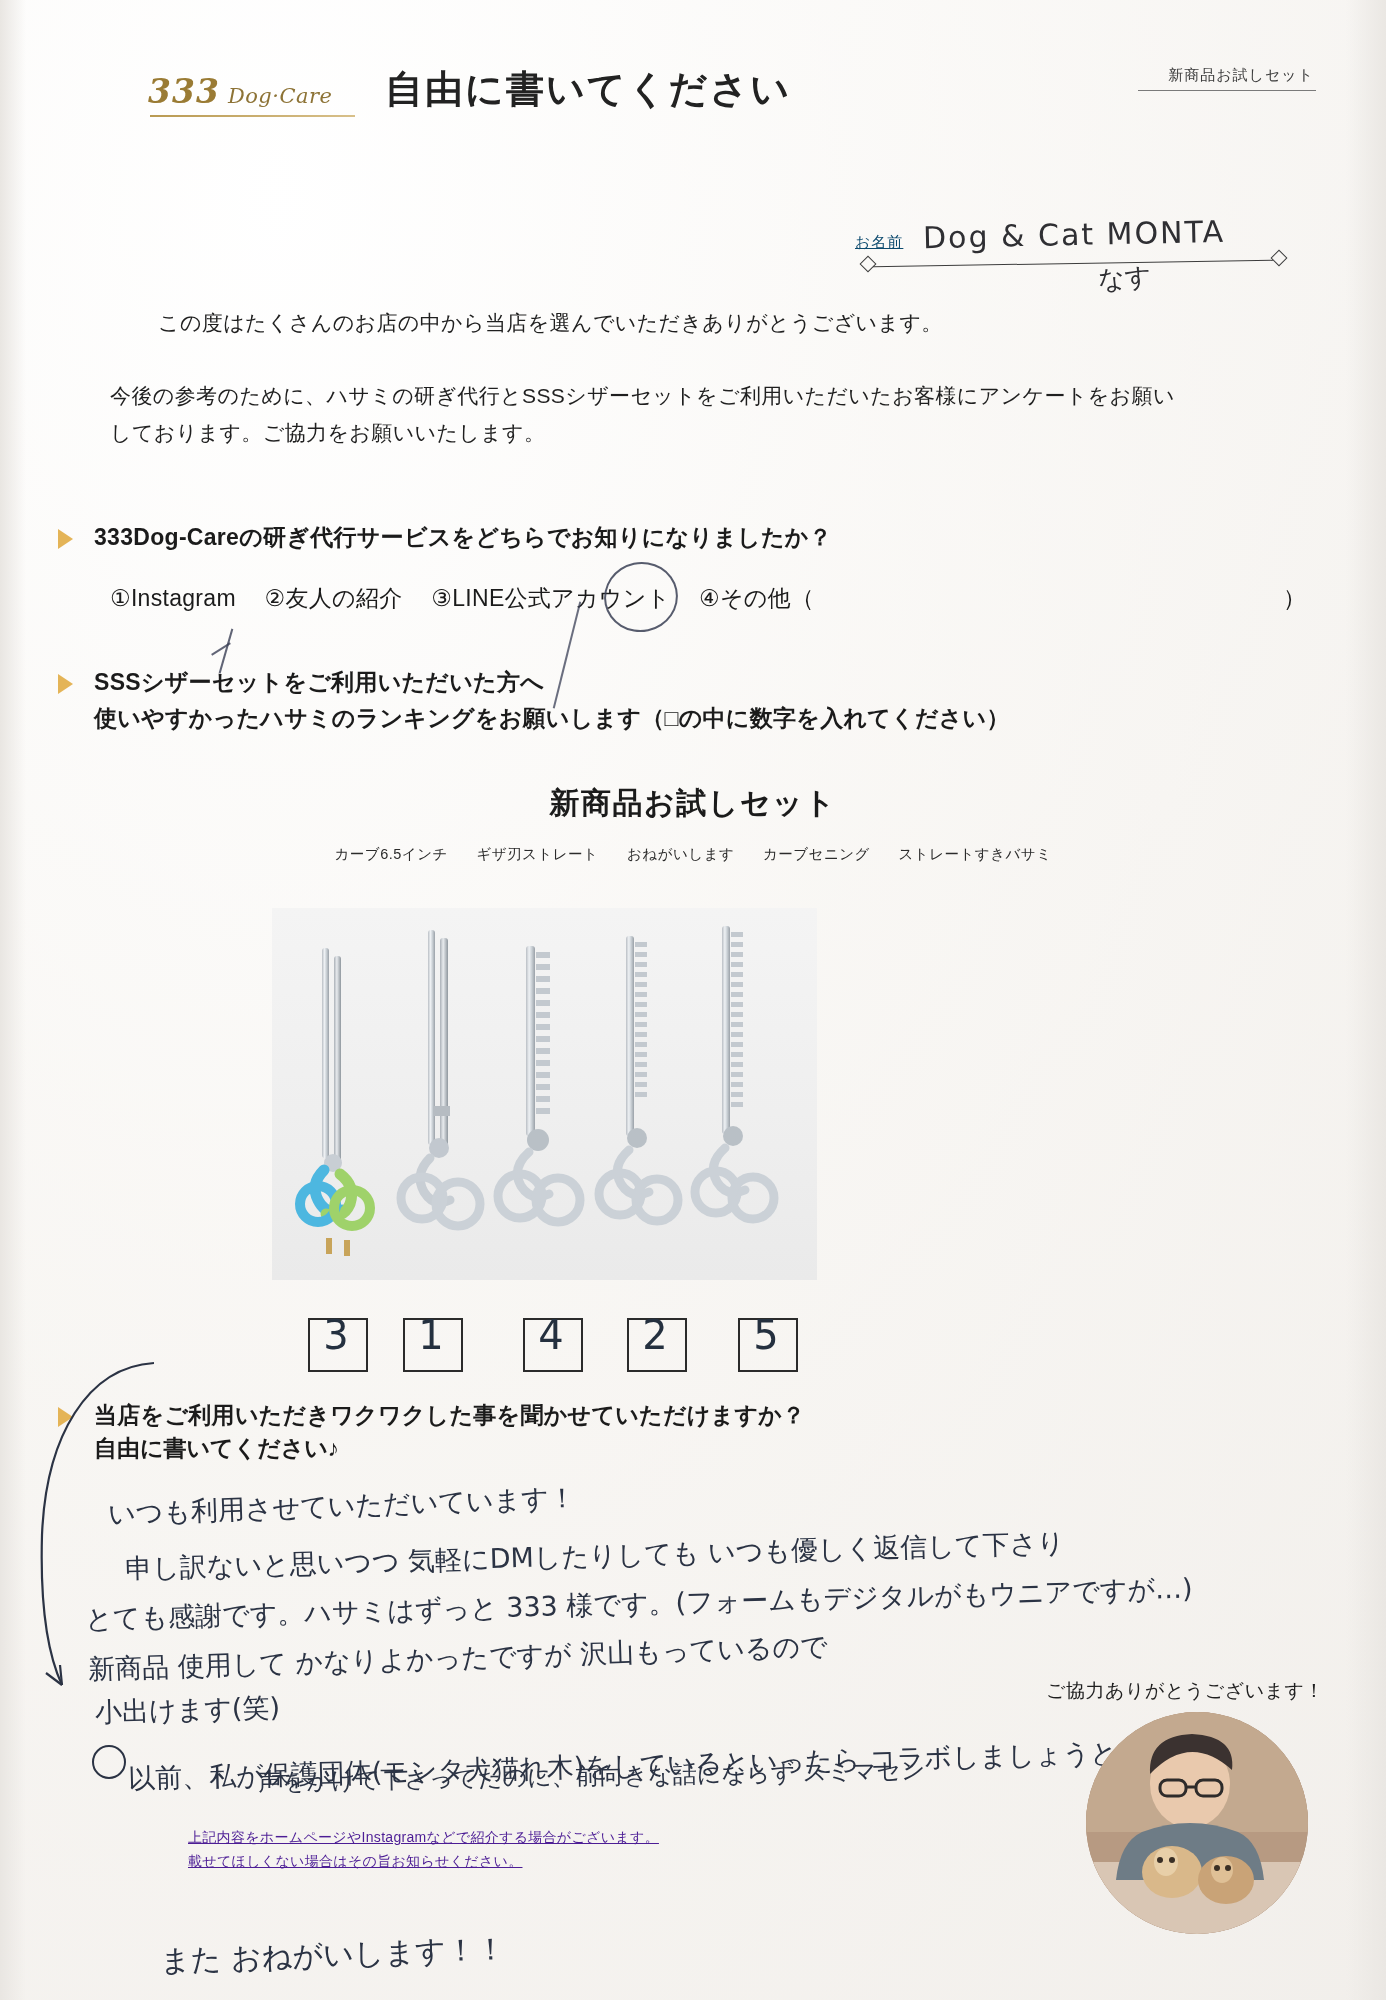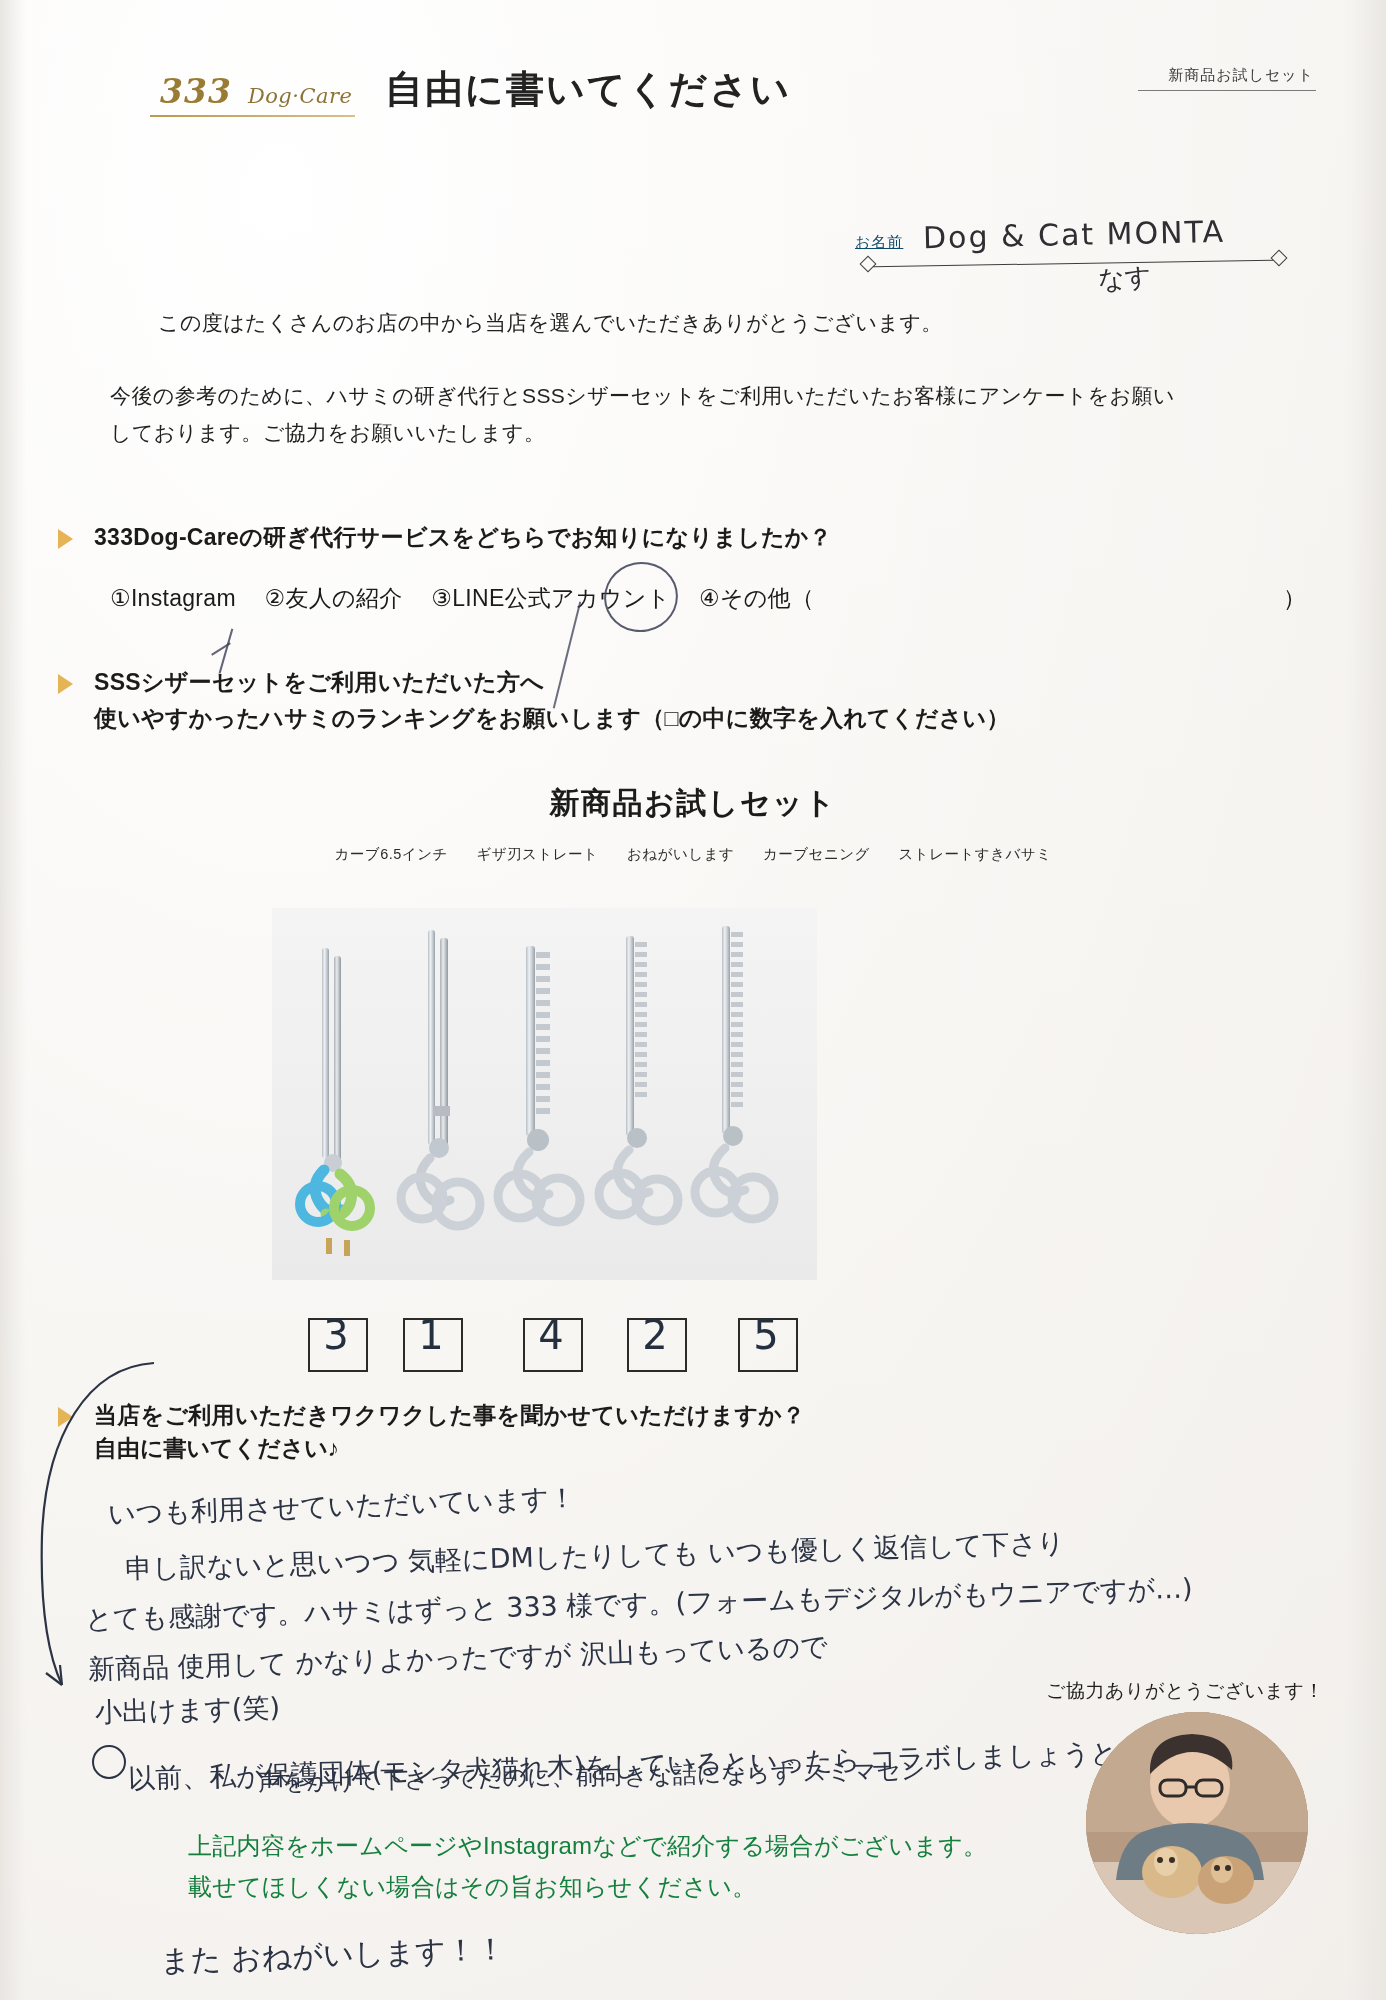--- a/index.html
+++ b/index.html
@@ -36,27 +36,27 @@
   .edge-right {
     position: absolute;
     right: 0; top: 0; bottom: 0; width: 40px;
     background: linear-gradient(270deg, #eae7e3 0%, rgba(250,249,247,0) 100%);
     pointer-events: none;
   }
 
   
   .logo {
     position: absolute;
-    left: 160px;
+    left: 148px;
     top: 72px;
     width: 220px;
     height: 44px;
     display: flex;
     align-items: baseline;
-    gap: 16px;
+    gap: 8px;
     color: #8a6a2a;
   }
   .logo-333 {
     font-family: "DejaVu Serif", serif;
     font-size: 33px;
     font-weight: bold;
     letter-spacing: 1px;
     color: #9a7b34;
     font-style: italic;
   }
@@ -363,24 +363,25 @@
     right: 62px;
     top: 1678px;
     font-size: 19px;
     color: #1f1f1f;
     letter-spacing: 0.5px;
   }
   .footer-note {
     position: absolute;
     left: 188px;
     top: 1826px;
-    font-size: 24px;
+    font-size: 14px;
     line-height: 1.7;
-    color: #15803d;
+    color: #4c1d95;
     letter-spacing: 0.3px;
+    text-decoration: underline;
   }
   .avatar {
     position: absolute;
     right: 78px;
     top: 1712px;
     width: 222px;
     height: 222px;
     border-radius: 50%;
     overflow: hidden;
     background: radial-gradient(circle at 40% 30%, #c8a98f 0%, #a98a70 40%, #8d6f58 100%);

